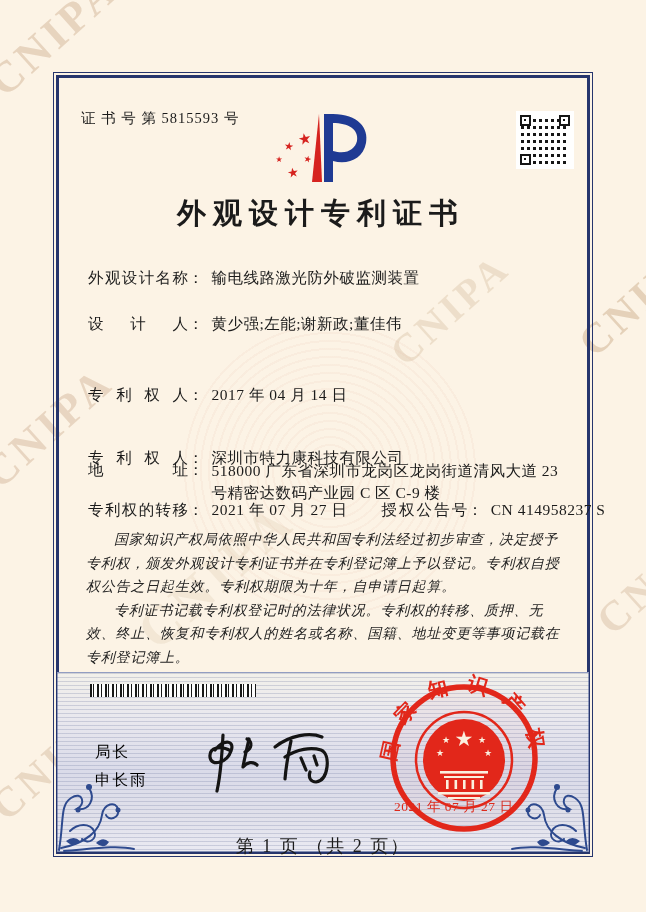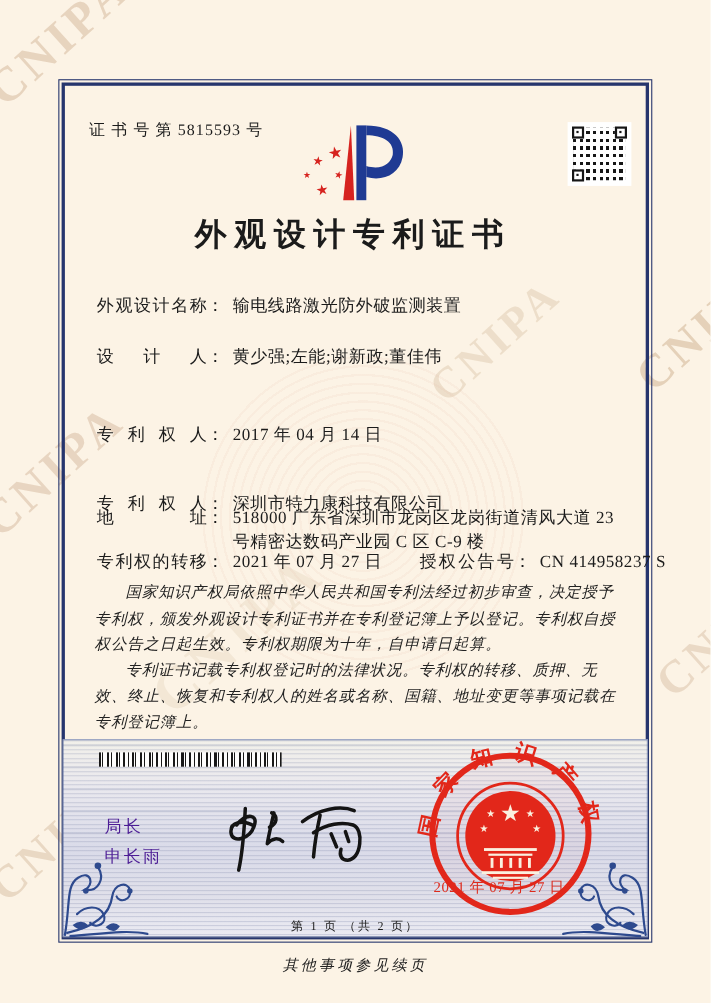--- a/index.html
+++ b/index.html
@@ -65,31 +65,31 @@
   }
   .corner{position:absolute; bottom:-2px;}
   .corner.left{left:-2px;}
   .corner.right{right:-2px; transform:scaleX(-1);}
   .barcode{
     position:absolute; left:90px; top:684px; width:166px; height:13px;
     background:repeating-linear-gradient(90deg,#181818 0 2px,#fdfdfd 2px 3px,#181818 3px 4px,#fdfdfd 4px 7px,#181818 7px 9px,#fdfdfd 9px 11px,#181818 11px 12px,#fdfdfd 12px 15px);
   }
   .signer{
     position:absolute; left:95px; top:738px; font-family:"Liberation Sans","DejaVu Sans",sans-serif;
-    font-size:15.5px; letter-spacing:2px; color:#4c1d95; line-height:28px;
+    font-size:15.5px; letter-spacing:2px; color:#000000; line-height:28px;
   }
   .autograph{position:absolute; left:185px; top:705px;}
   .seal{position:absolute; left:372px; top:666px;}
   .seal-date{
     position:absolute; left:394px; top:798px; width:160px;
     color:#dd2a1c; font-size:13.5px; letter-spacing:.5px; white-space:nowrap;
   }
   .pageno{
     position:absolute; left:53px; top:834px; width:540px; text-align:center;
-    font-size:11px; letter-spacing:2px;
+    font-size:18px; letter-spacing:2px;
   }
   .note{
     position:absolute; left:0; top:869px; width:646px; text-align:center;
     font-size:13.5px; font-style:italic; letter-spacing:3px; color:#222;
   }
 </style>
 </head>
 <body>
 
 <div class="page">
@@ -238,15 +238,14 @@
         <rect x="99.5" y="114" width="2.6" height="9"></rect>
         <rect x="108" y="114" width="2.6" height="9"></rect>
         <rect x="66" y="126" width="52" height="2.6"></rect>
         <rect x="76" y="131" width="32" height="2"></rect>
       </g>
     </g>
   </svg>
   <div class="seal-date">2021 年 07 月 27 日</div>
 
   <div class="pageno">第 1 页 （共 2 页）</div>
-  <div class="note">其他事项参见续页</div>
 
 </div>
 
 </body></html>

